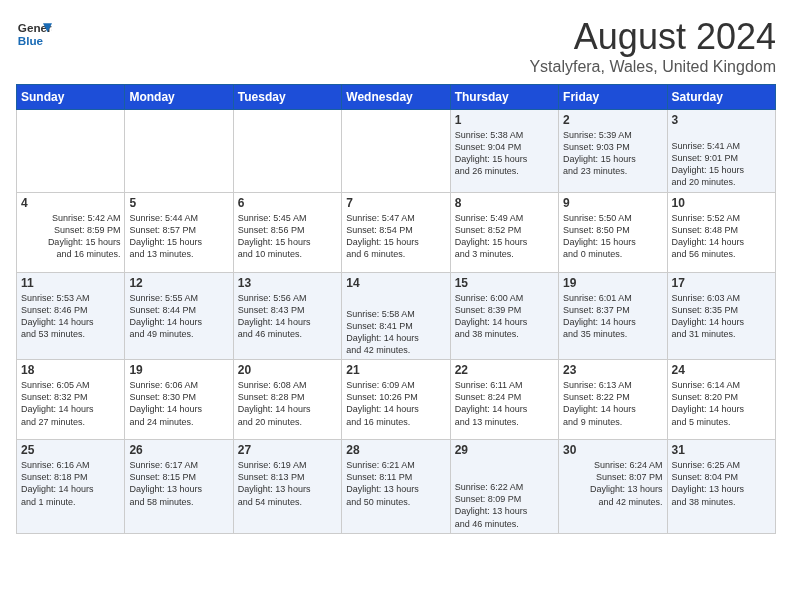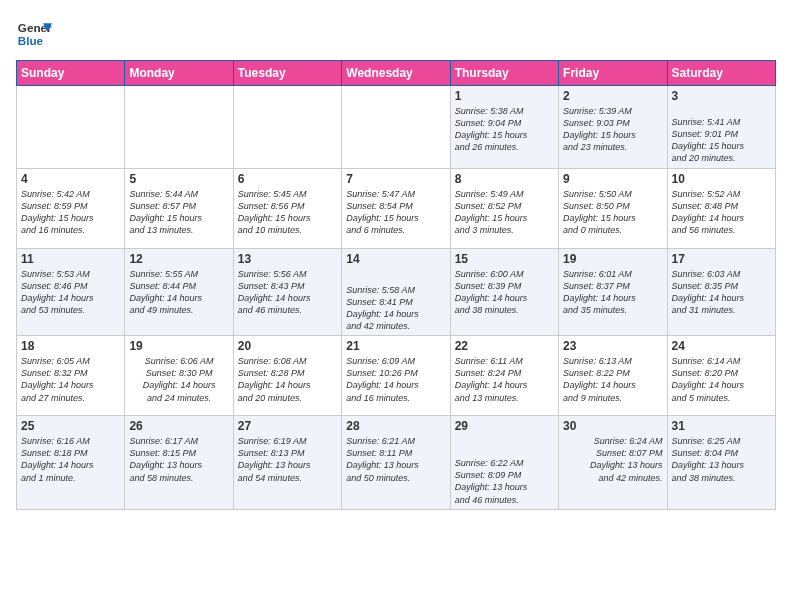--- a/index.html
+++ b/index.html
@@ -36,21 +36,21 @@
     .location {
       font-size: 16px;
       color: #555;
     }
     table {
       width: 100%;
       border-collapse: collapse;
       table-layout: fixed;
     }
     thead tr th {
-      background-color: #ec4899;
+      background-color: #1d4ed8;
       color: #fff;
       font-size: 12px;
       font-weight: bold;
       padding: 5px 4px;
       text-align: left;
       border: 1px solid #1a5fa0;
     }
     tbody tr td {
       border: 1px solid #ccc;
       vertical-align: top;
@@ -70,38 +70,39 @@
       font-size: 12px;
       font-weight: bold;
       color: #333;
       display: block;
       margin-bottom: 2px;
     }
     .cell-content {
       font-size: 9px;
       line-height: 1.35;
       color: #333;
-      font-style: italic;
     }
     .empty-cell {
       background: #fff !important;
     }
   </style>
 </head>
 <body>
 
 <div class="header-area">
   <div class="logo">
     <svg class="logo-icon" viewBox="0 0 40 40">
       <text x="2" y="18" font-size="13" font-weight="bold" fill="#333">General</text>
       <text x="2" y="32" font-size="13" font-weight="bold" fill="#1a6bb5">Blue</text>
       <polygon points="30,8 40,8 35,18" fill="#1a6bb5"></polygon>
     </svg>
   </div>
   <div class="title-area">
+    <div class="month-year">August 2024</div>
+    <div class="location">Ystalyfera, Wales, United Kingdom</div>
   </div>
 </div>
 
 <table>
   <thead>
     <tr>
     <th>Sunday</th>
         <th>Monday</th>
         <th>Tuesday</th>
         <th>Wednesday</th>
@@ -134,21 +135,21 @@
           <span class="day-number">3</span>
           <div class="cell-content" style="white-space: pre-line; margin-top: 13px;">Sunrise: 5:41 AM
 Sunset: 9:01 PM
 Daylight: 15 hours
 and 20 minutes.</div>
         </td>
       </tr>
       <tr>
         <td>
           <span class="day-number">4</span>
-          <div class="cell-content" style="white-space: pre-line;">Sunrise: 5:42 AM
+          <div class="cell-content" style="white-space: pre-line; text-align: right;">Sunrise: 5:42 AM
 Sunset: 8:59 PM
 Daylight: 15 hours
 and 16 minutes.</div>
         </td>
         <td>
           <span class="day-number">5</span>
           <div class="cell-content" style="white-space: pre-line;">Sunrise: 5:44 AM
 Sunset: 8:57 PM
 Daylight: 15 hours
 and 13 minutes.</div>
@@ -243,21 +244,21 @@
       <tr>
         <td>
           <span class="day-number">18</span>
           <div class="cell-content" style="white-space: pre-line;">Sunrise: 6:05 AM
 Sunset: 8:32 PM
 Daylight: 14 hours
 and 27 minutes.</div>
         </td>
         <td>
           <span class="day-number">19</span>
-          <div class="cell-content" style="white-space: pre-line; text-align: center;">Sunrise: 6:06 AM
+          <div class="cell-content" style="white-space: pre-line;">Sunrise: 6:06 AM
 Sunset: 8:30 PM
 Daylight: 14 hours
 and 24 minutes.</div>
         </td>
         <td>
           <span class="day-number">20</span>
           <div class="cell-content" style="white-space: pre-line;">Sunrise: 6:08 AM
 Sunset: 8:28 PM
 Daylight: 14 hours
 and 20 minutes.</div>

